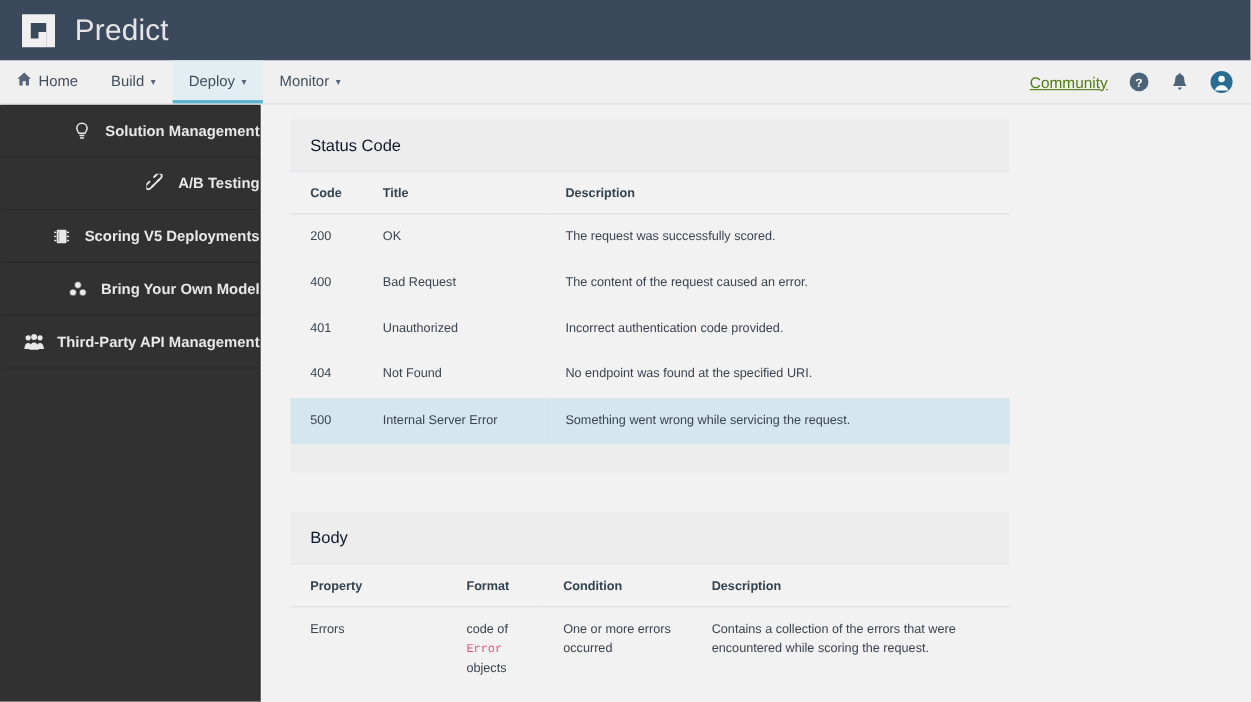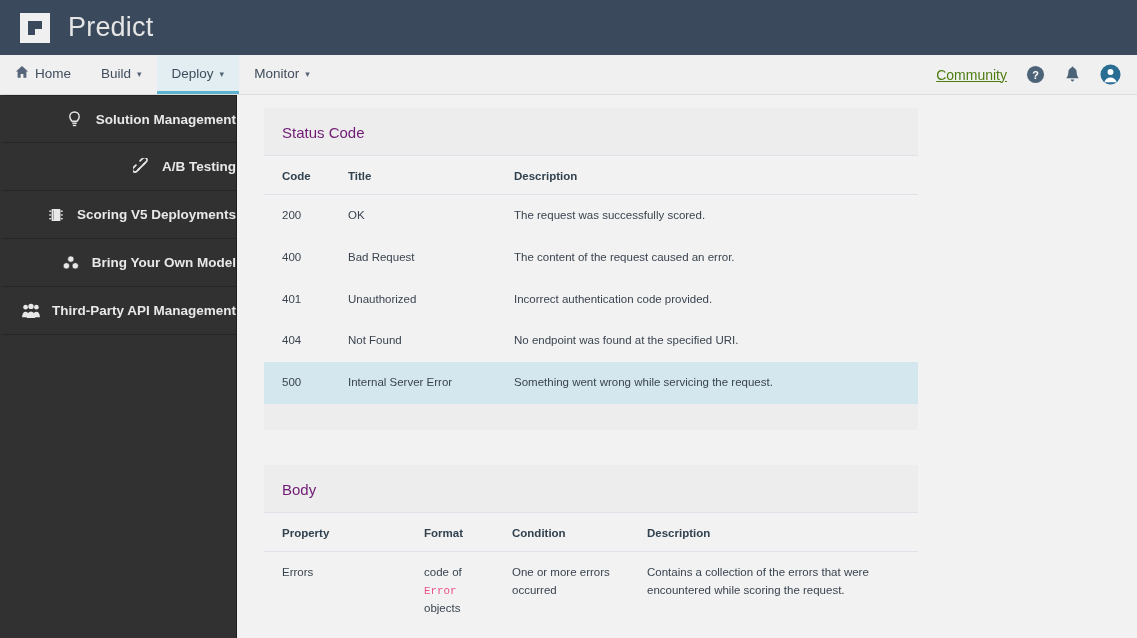--- a/index.html
+++ b/index.html
@@ -129,21 +129,21 @@
   }
   .panel { width: 654px; }
   .panel-head {
     background: #ededed;
     padding: 16px 18px 14px 18px;
   }
   .panel-head h2 {
     margin: 0;
     font-size: 15px;
     font-weight: 400;
-    color: #701a75;
+    color: #0f172a;
   }
   table.tbl {
     width: 654px;
     border-collapse: collapse;
     table-layout: fixed;
   }
   table.tbl th {
     text-align: left;
     font-size: 11.5px;
     font-weight: bold;

